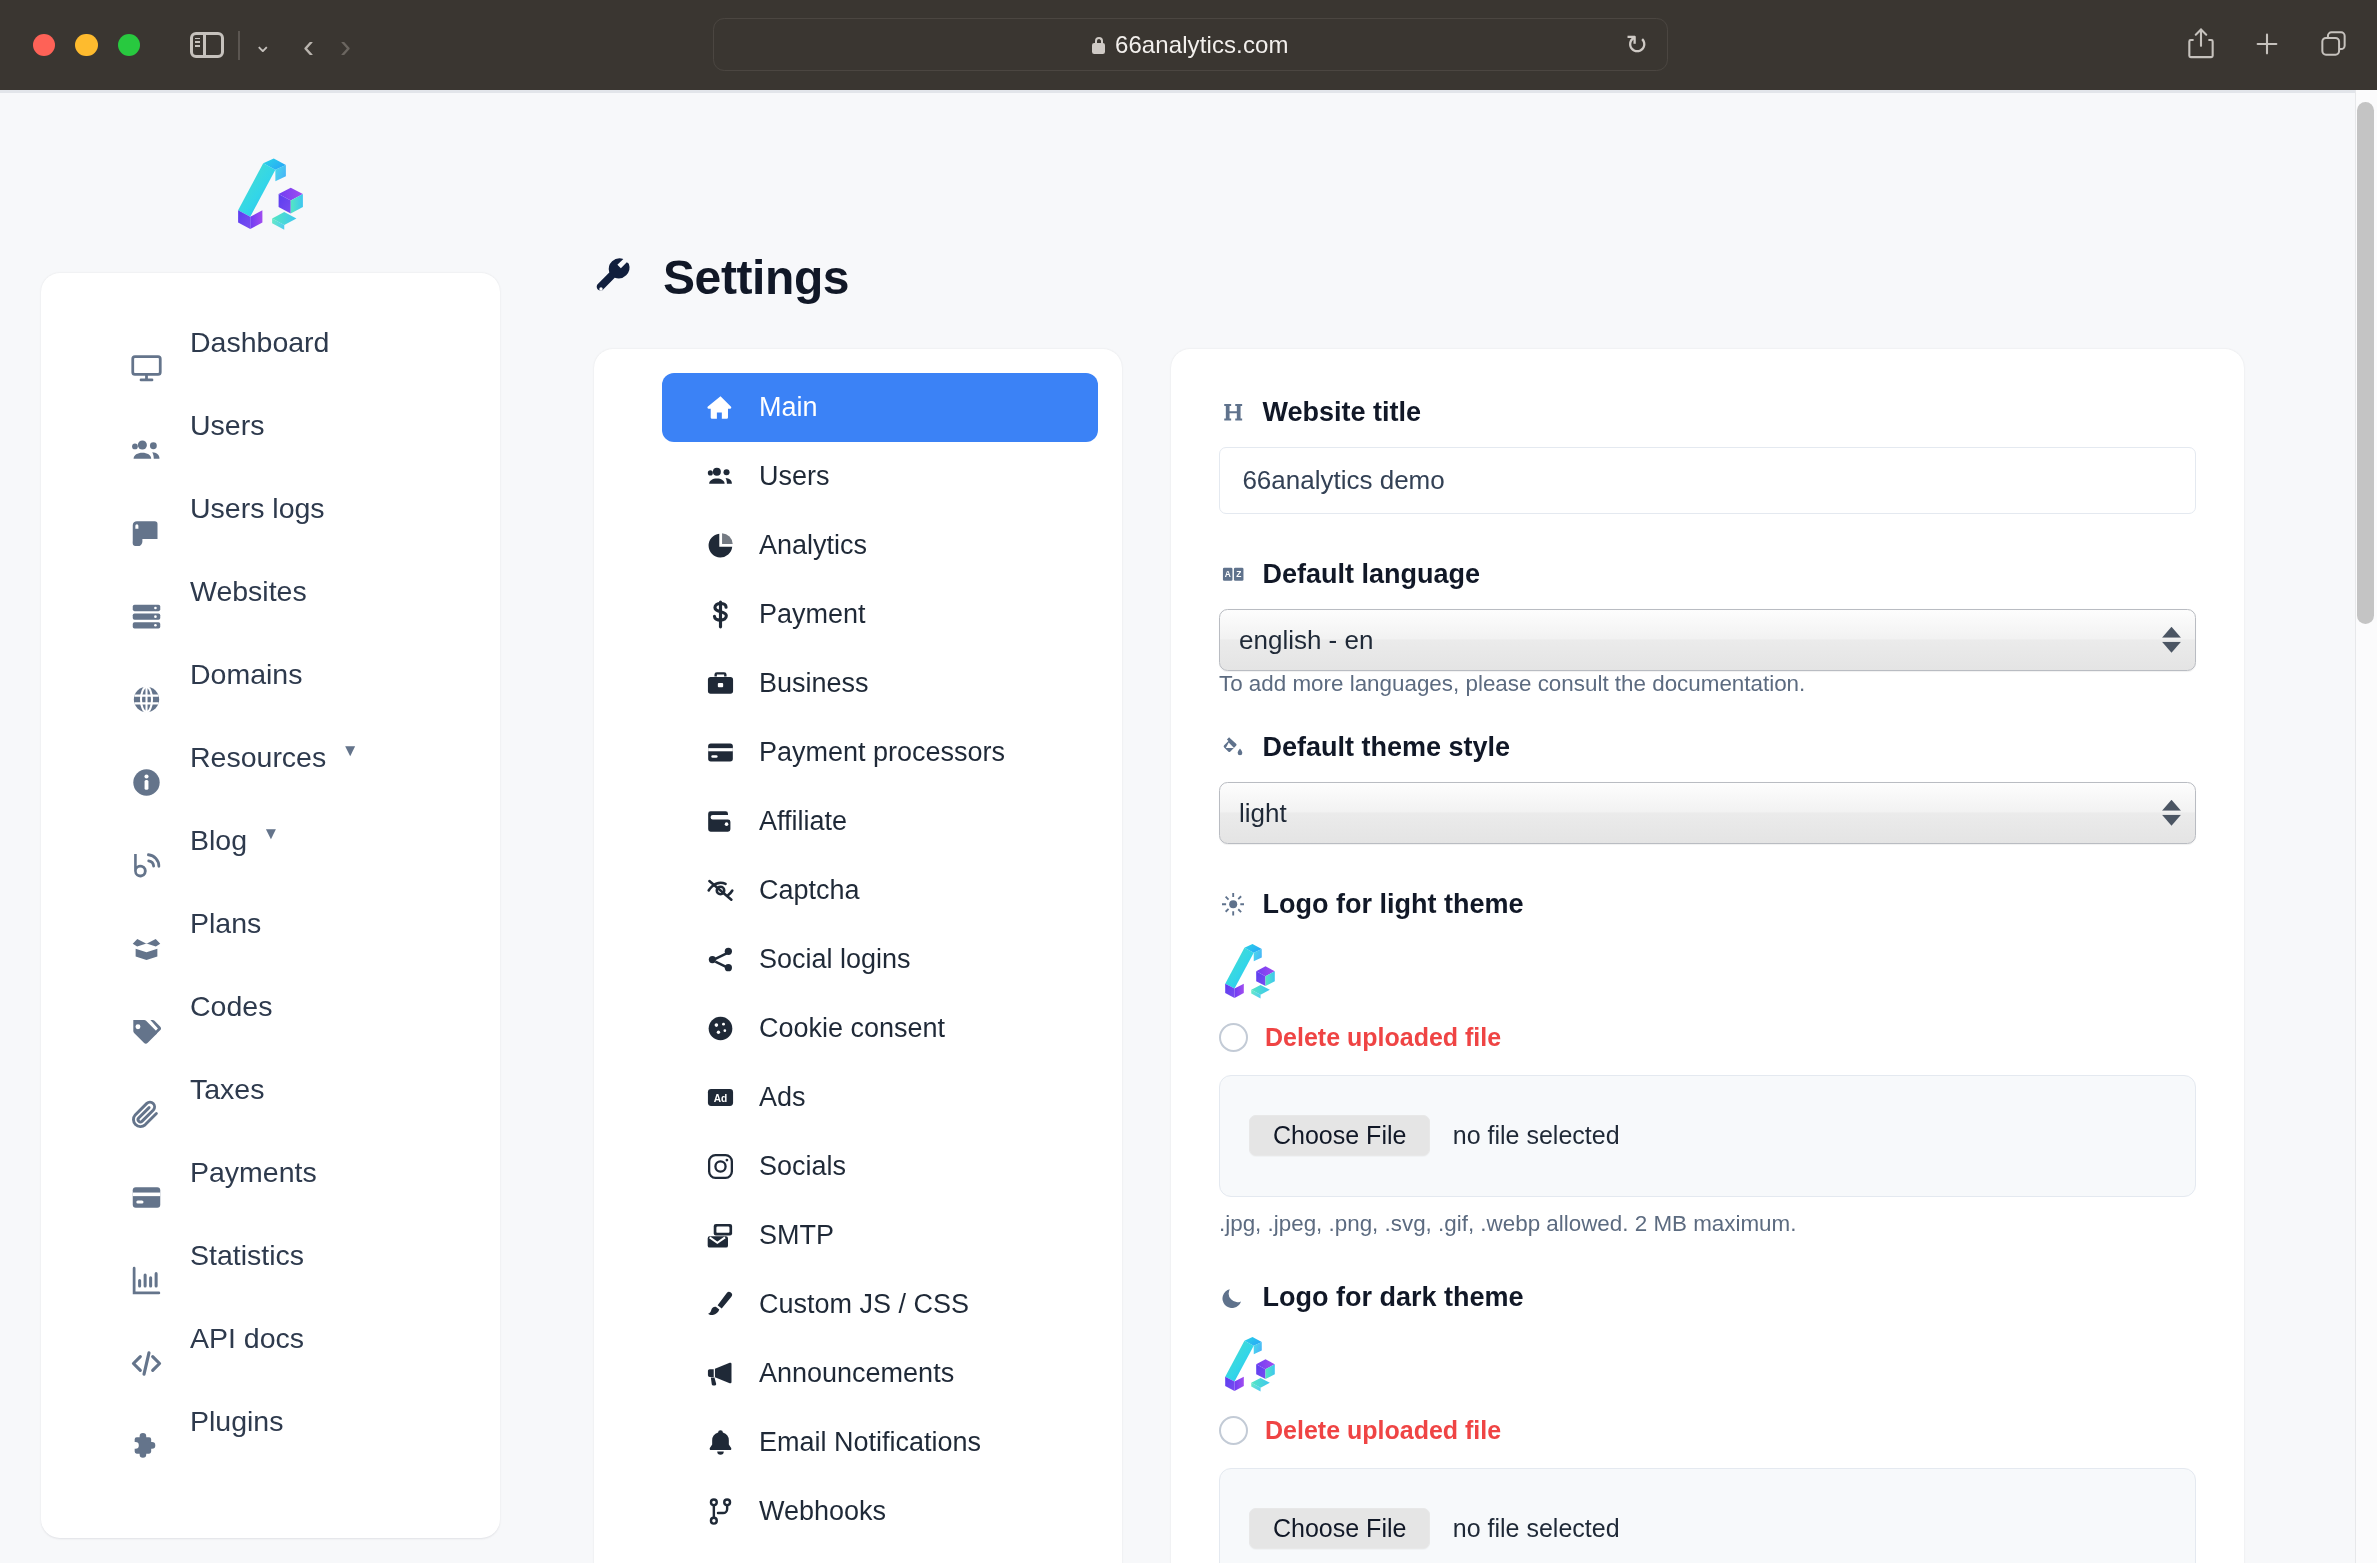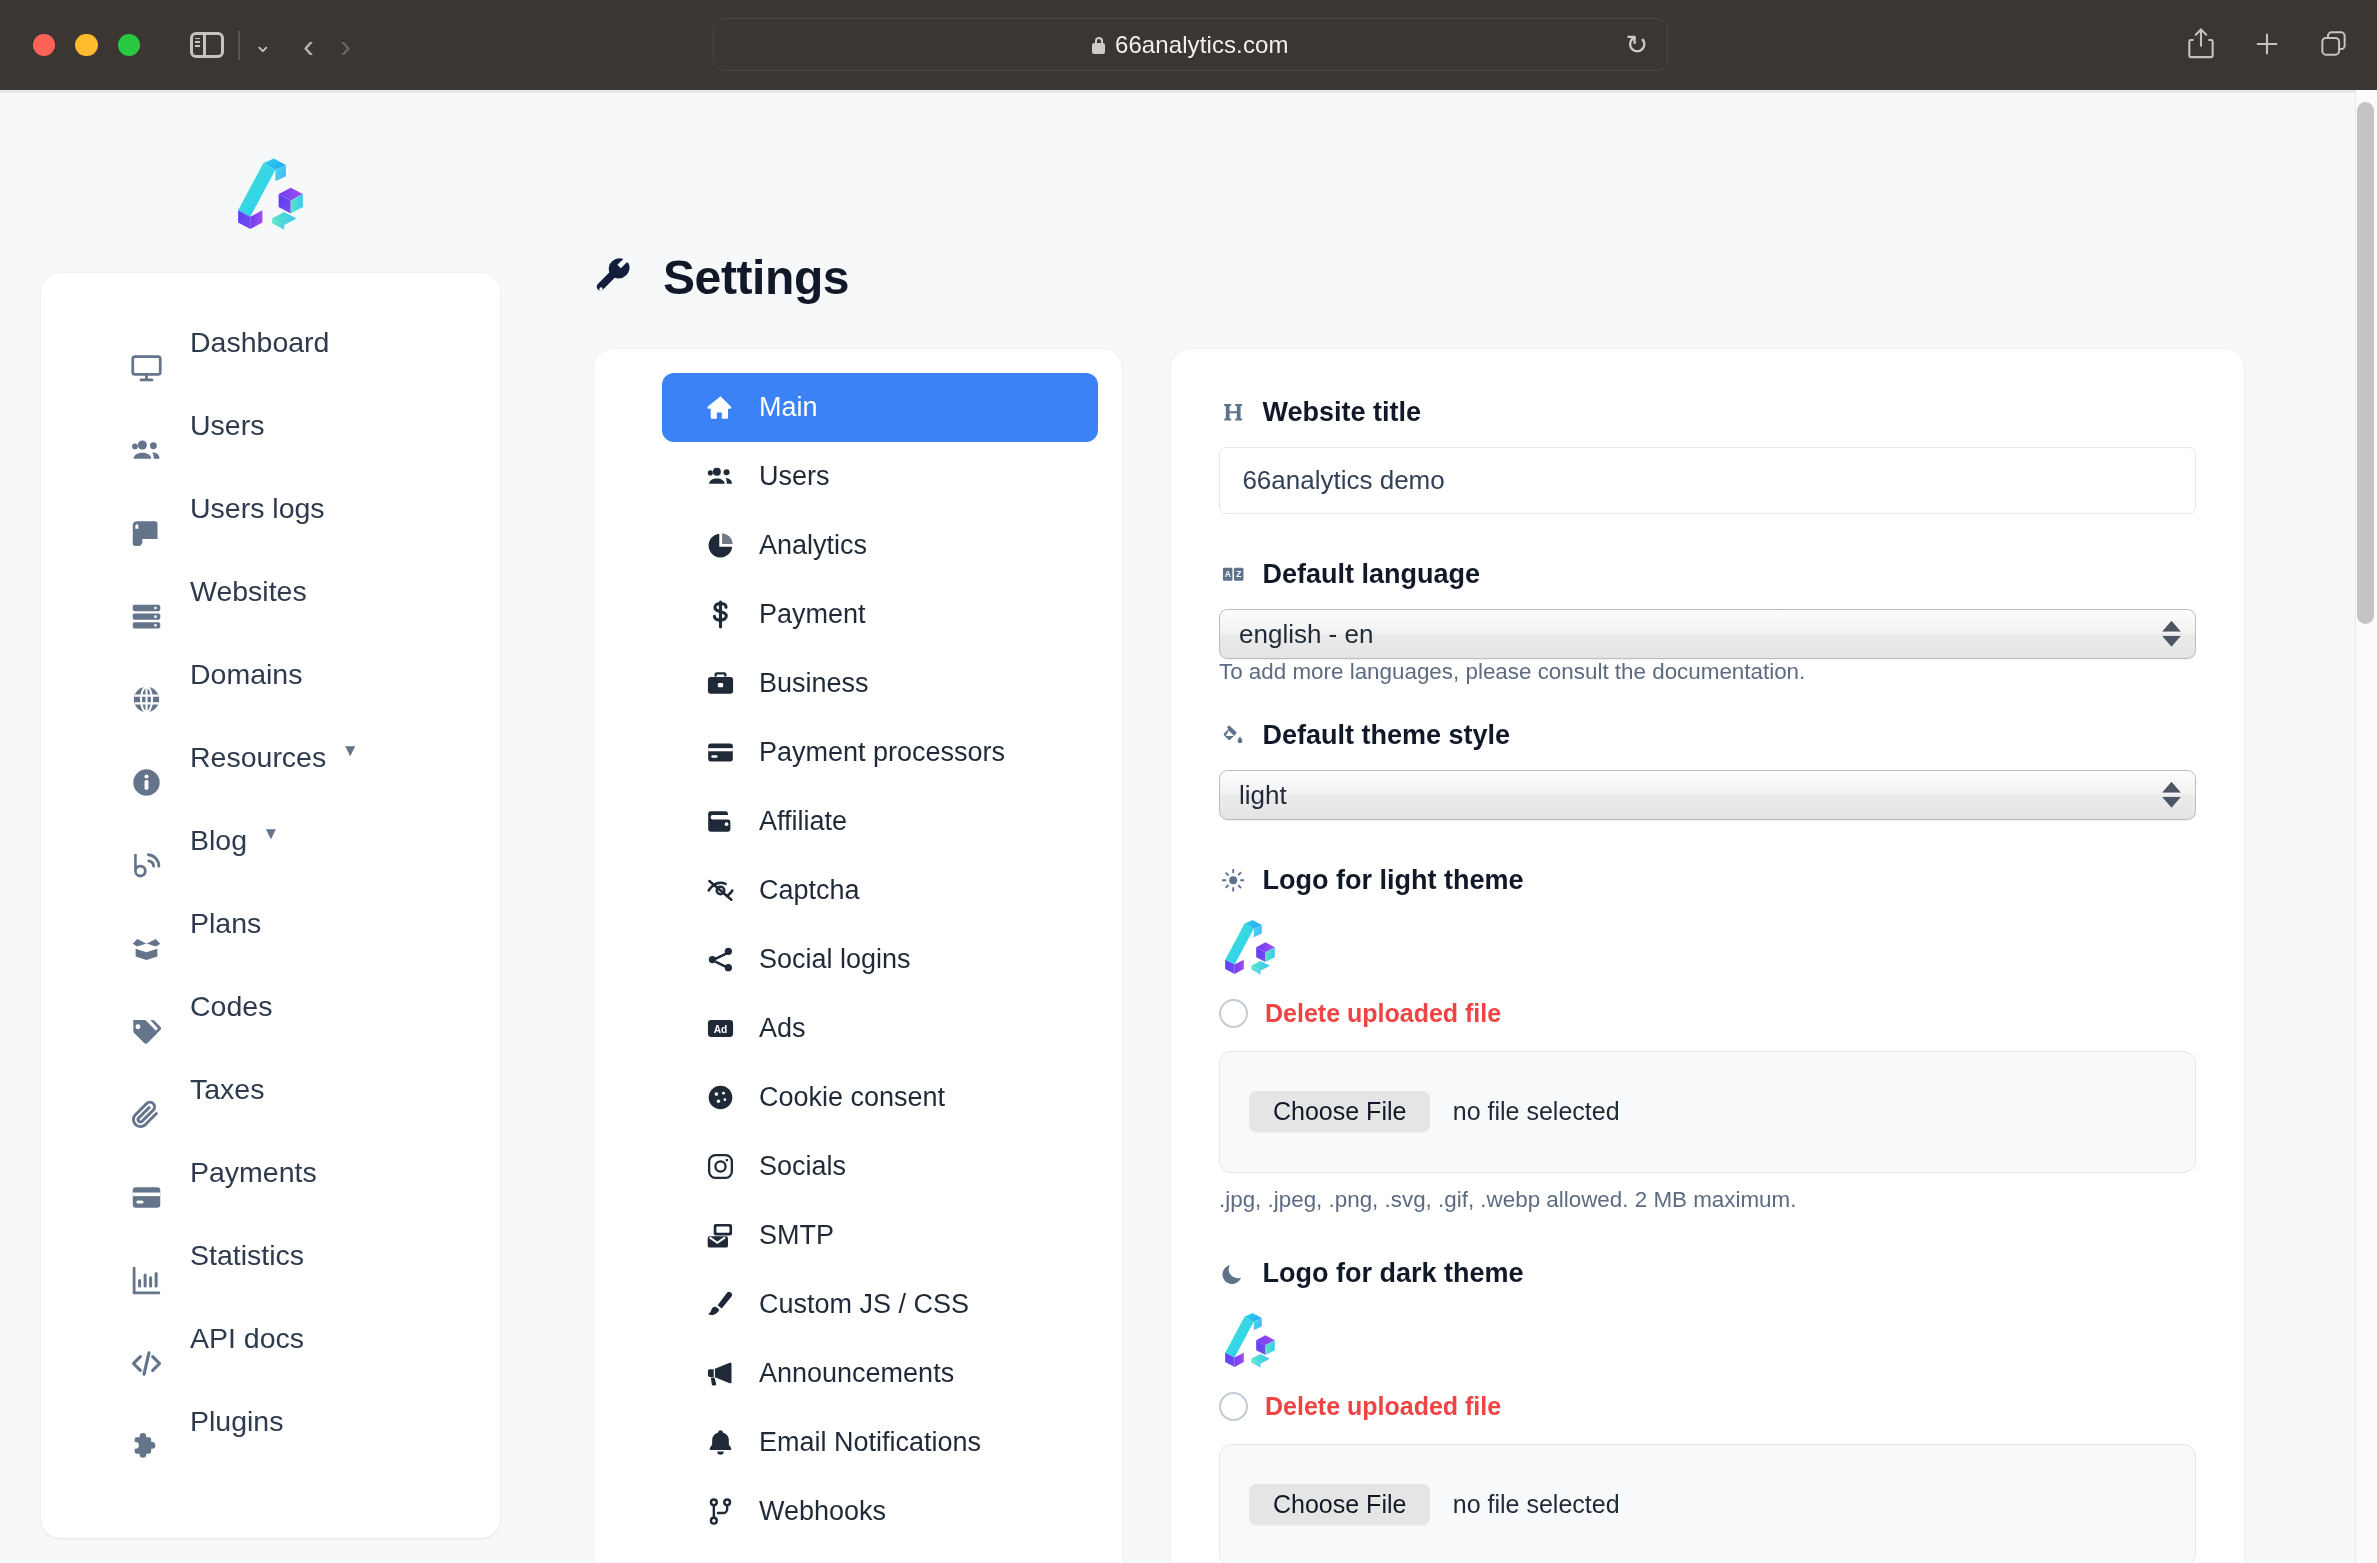--- a/index.html
+++ b/index.html
@@ -162,21 +162,21 @@
   }
   .field-label .fl-ico { color: #64748b; display: flex; align-items: center; flex: none; width: 28px; justify-content: center;}
   .text-input {
     width: 977px; height: 67px;
     border: 1.7px solid #e4e9f0; border-radius: 7px;
     background: #fff; color: #334155; font-size: 26px;
     padding: 0 22.4px; font-family: "Liberation Sans", sans-serif;
     outline: none;
   }
   .native-select {
-    position: relative; width: 977px; height: 50px;
+    position: relative; width: 977px; height: 62px;
     border: 1.3px solid #b9bcc2; border-radius: 8.6px;
     background: linear-gradient(180deg,#fdfdfd 0%,#f2f2f2 48%,#ebebeb 50%,#e4e4e4 100%);
     box-shadow: 0 0.9px 0.9px rgba(0,0,0,.06);
     display: flex; align-items: center; padding: 0 19px;
     color: #1f2937; font-size: 26px;
   }
   .native-select .steppers {
     position: absolute; right: 14px; top: 50%; transform: translateY(-50%);
     display: flex; flex-direction: column; gap: 4.3px; color: #4b5563;
   }
@@ -583,39 +583,39 @@
             <circle cx="5.3" cy="12" r="3"></circle>
             <circle cx="18.5" cy="18.8" r="3"></circle>
             <path d="M7.3 10.6 16.6 6l.9 1.8-9.3 4.6zM8.2 12.8l9.3 4.6-.9 1.8-9.3-4.6z"></path>
           </svg>
       </span>
       <span>Social logins</span>
     </div>
 
     <div class="smenu-item">
       <span class="sm-ico">
-        <svg width="29" height="29" viewBox="0 0 24 24" style="font-size:31px">
-            <rect x="1.6" y="5" width="20.8" height="14" rx="2.6" fill="currentColor"></rect>
-            <text x="12" y="15.4" text-anchor="middle" font-size="8.4" font-weight="700" fill="#fff" font-family="Liberation Sans, sans-serif">Ad</text>
-          </svg>
-      </span>
-      <span>Ads</span>
-    </div>
-
-    <div class="smenu-item">
-      <span class="sm-ico">
         <svg width="29" height="29" viewBox="0 0 24 24" fill="currentColor">
             <circle cx="12" cy="12" r="9.8"></circle>
             <circle cx="8.6" cy="9.2" r="1.5" fill="#fff"></circle>
             <circle cx="14.5" cy="8.4" r="1.2" fill="#fff"></circle>
             <circle cx="10.3" cy="15.1" r="1.4" fill="#fff"></circle>
             <circle cx="15.6" cy="13.8" r="1.1" fill="#fff"></circle>
           </svg>
       </span>
       <span>Cookie consent</span>
+    </div>
+
+    <div class="smenu-item">
+      <span class="sm-ico">
+        <svg width="29" height="29" viewBox="0 0 24 24" style="font-size:31px">
+            <rect x="1.6" y="5" width="20.8" height="14" rx="2.6" fill="currentColor"></rect>
+            <text x="12" y="15.4" text-anchor="middle" font-size="8.4" font-weight="700" fill="#fff" font-family="Liberation Sans, sans-serif">Ad</text>
+          </svg>
+      </span>
+      <span>Ads</span>
     </div>
 
     <div class="smenu-item">
       <span class="sm-ico">
         <svg width="29" height="29" viewBox="0 0 24 24" fill="none" stroke="currentColor" stroke-width="1.9">
             <rect x="2.6" y="2.6" width="18.8" height="18.8" rx="5.2"></rect>
             <circle cx="12" cy="12" r="4.2"></circle>
             <circle cx="17.3" cy="6.7" r="1.15" fill="currentColor" stroke="none"></circle>
           </svg>
       </span>

